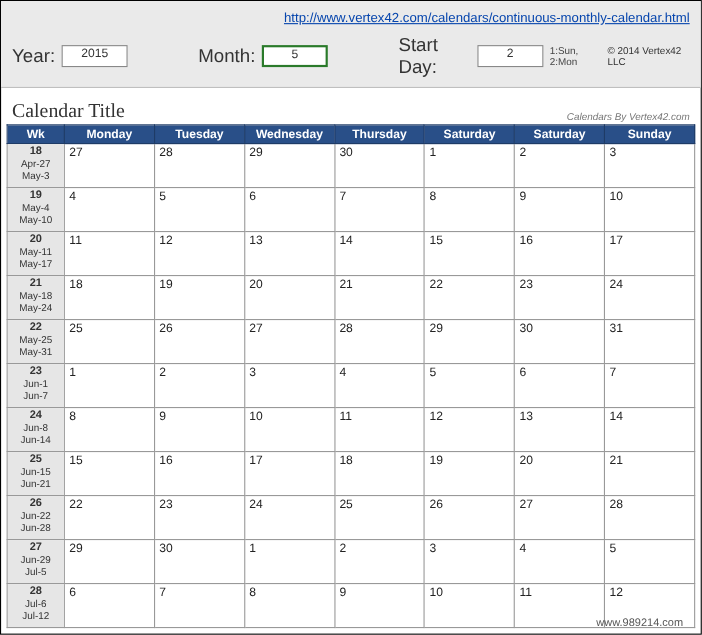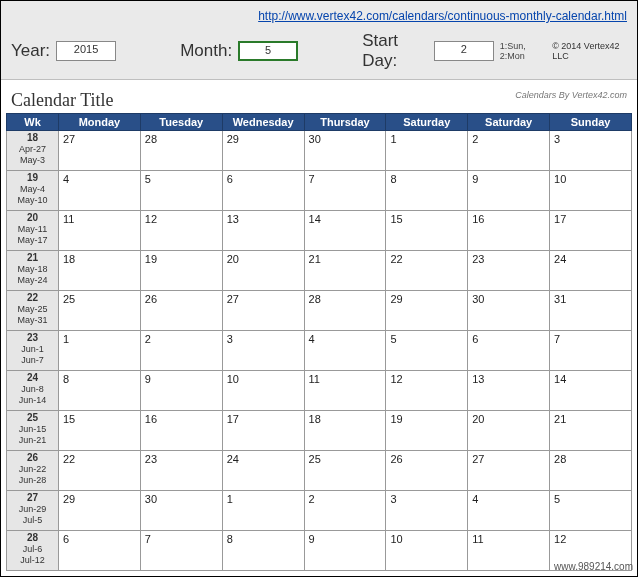--- a/index.html
+++ b/index.html
@@ -58,21 +58,21 @@
     padding: 0 2px;
   }
   .ctl-box.selected {
     border: 2px solid #2a7a2a;
   }
   .hint { font-size: 9px; color: #444; }
   .copyright { font-size: 9px; color: #333; margin-left: auto; }
   .subheader {
     display: flex;
     justify-content: space-between;
-    align-items: flex-start;
+    align-items: flex-end;
     padding: 10px 10px 2px 10px;
   }
   .cal-title {
     font-family: "Times New Roman", serif;
     font-size: 18px;
     color: #333;
   }
   .credits {
     font-size: 9px;
     font-style: italic;
@@ -109,21 +109,21 @@
     line-height: 1.2;
     padding: 1px 0;
   }
   .cal td.wk .wknum { font-weight: bold; font-size: 10px; }
   .cal td.day {
     height: 40px;
     padding: 2px 4px;
   }
   .watermark {
     position: absolute;
-    right: 4px;
+    right: 16px;
     bottom: 4px;
     font-size: 10px;
     color: #555;
     font-family: Arial, sans-serif;
   }
 </style>
 </head>
 <body>
 
 <div class="page">

